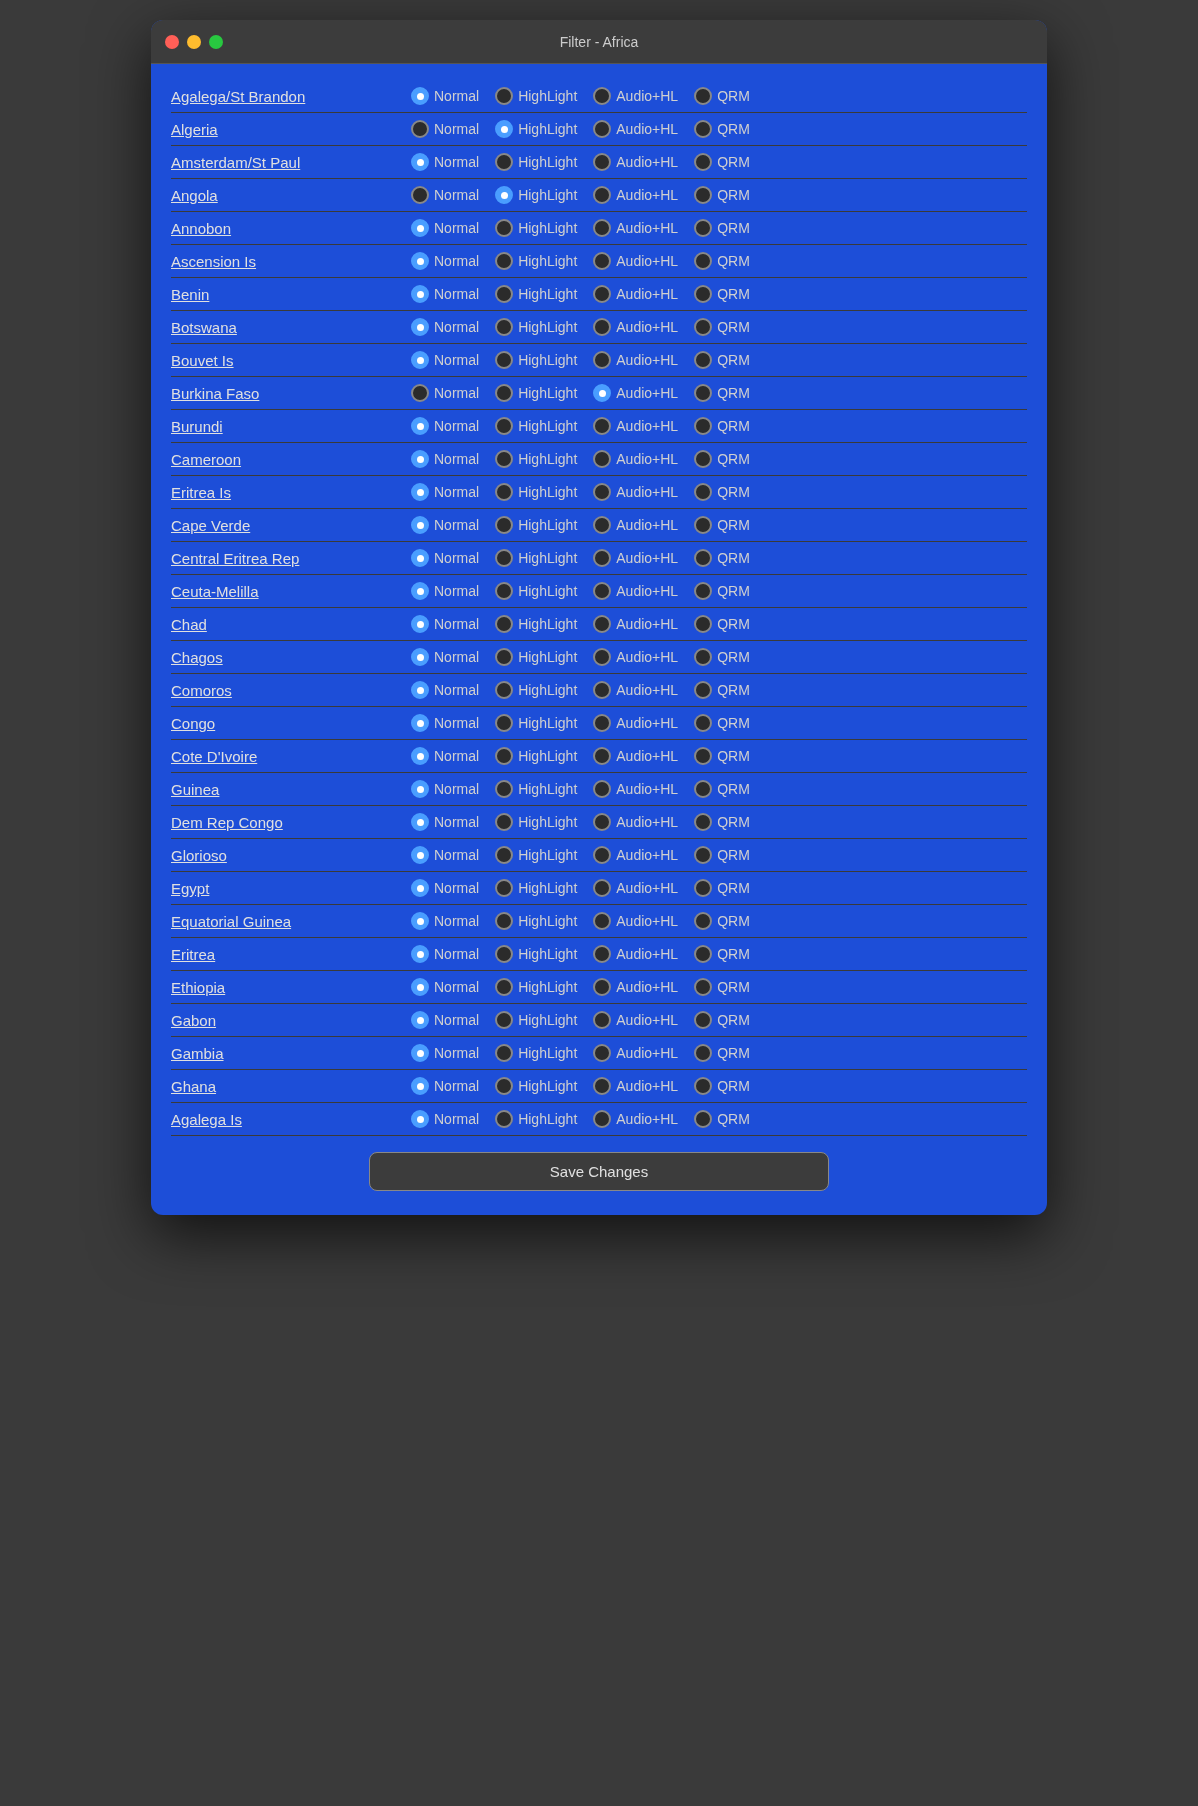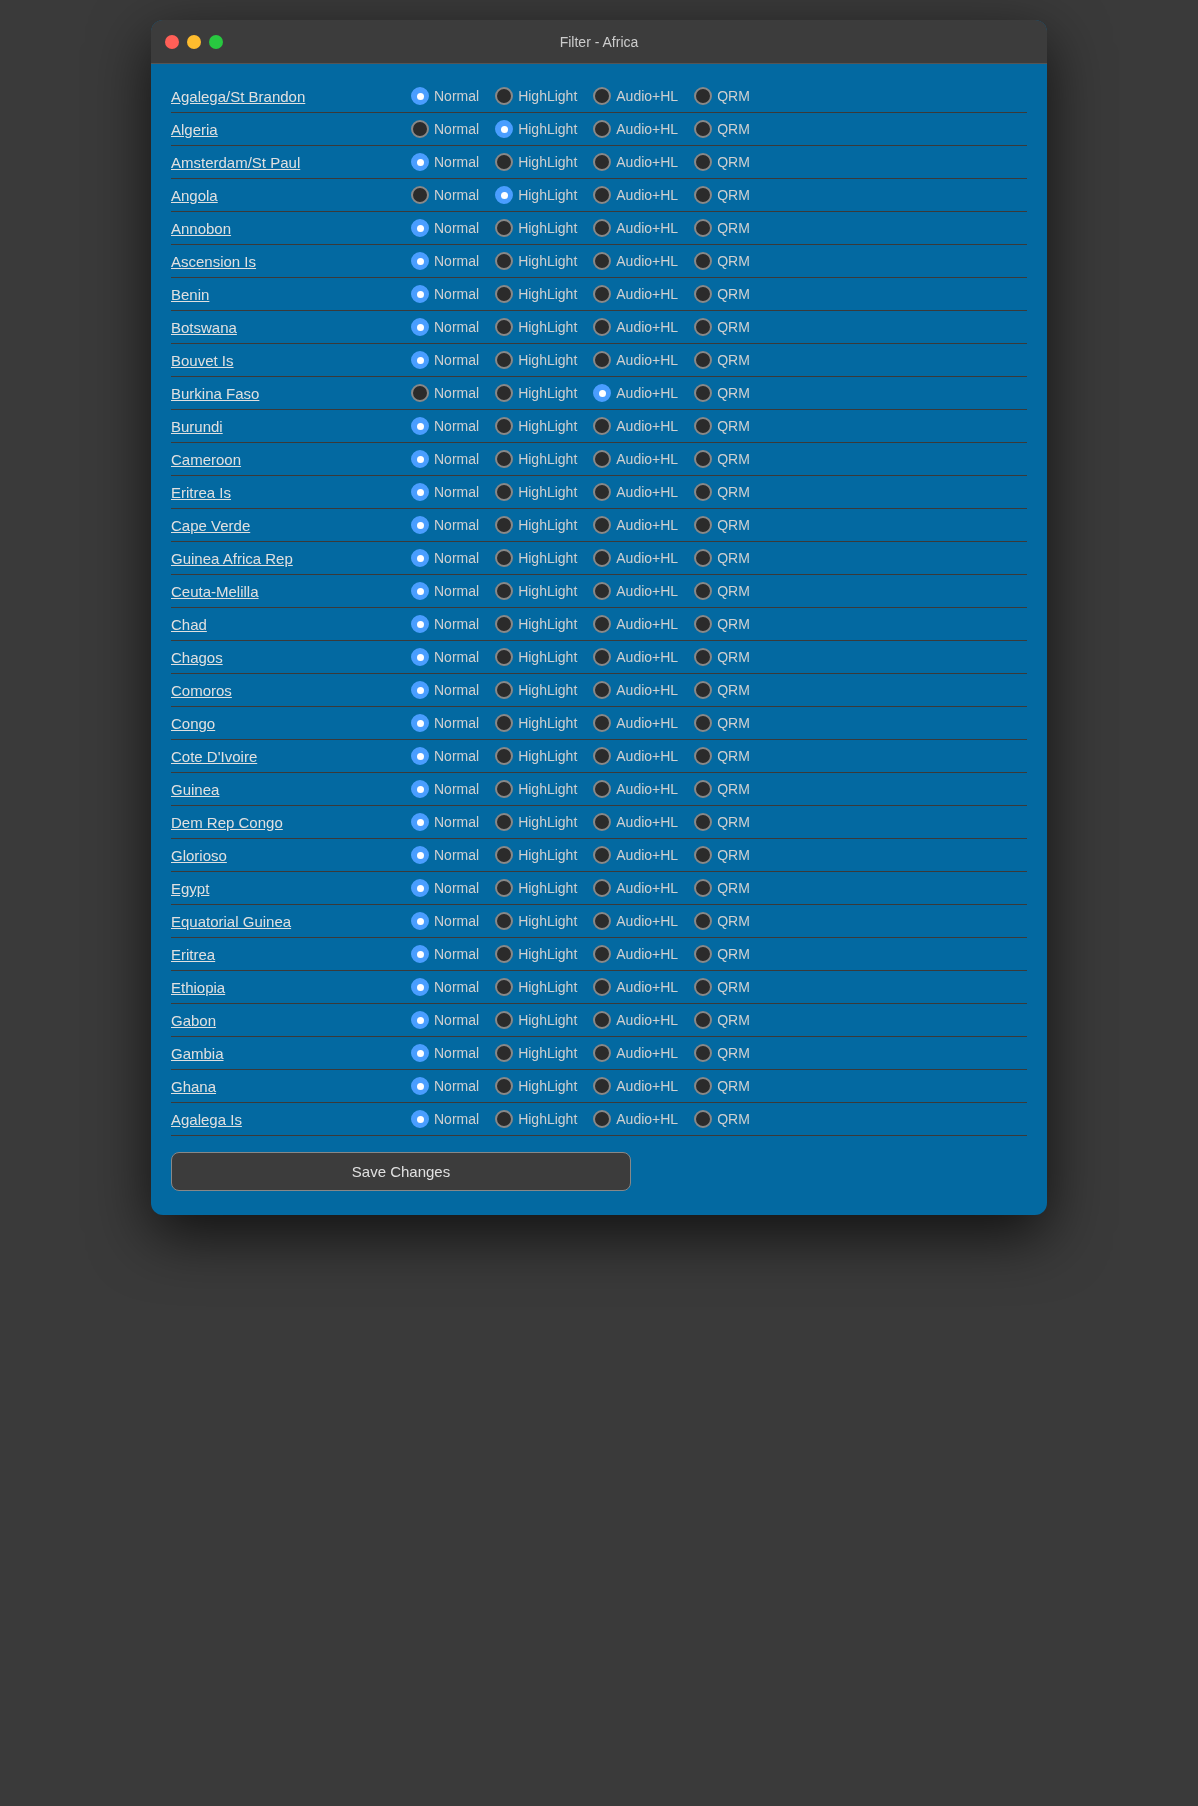--- a/index.html
+++ b/index.html
@@ -8,21 +8,21 @@
       background: #3a3a3a;
       display: flex;
       justify-content: center;
       align-items: flex-start;
       min-height: 100vh;
       font-family: -apple-system, BlinkMacSystemFont, "Helvetica Neue", Arial, sans-serif;
     }
 
     .window {
       width: 896px;
-      background: #0369a1;
+      background: #1d4ed8;
       border-radius: 12px;
       box-shadow: 0 20px 60px rgba(0,0,0,0.7);
       overflow: hidden;
       margin: 20px auto;
     }
 
     .titlebar {
       background: #3c3c3c;
       height: 44px;
       display: flex;
@@ -138,21 +138,21 @@
 
     .radio-label {
       color: #d0d0d0;
       font-size: 14px;
       white-space: nowrap;
     }
 
     .buttons-area {
       padding: 16px 20px 8px 20px;
       display: flex;
-      flex-direction: row;
+      flex-direction: column;
       gap: 16px;
       align-items: center;
     }
 
     .btn {
       width: 460px;
       padding: 10px 0;
       border-radius: 8px;
       border: 1px solid #888;
       background: #3c3c3c;
@@ -465,21 +465,21 @@
               <div class="radio-btn"></div>
               <span class="radio-label">Audio+HL</span>
             </div>
             <div class="radio-group">
               <div class="radio-btn"></div>
               <span class="radio-label">QRM</span>
             </div>
           </div>
         </div>
         <div class="row">
-          <span class="country-name">Guinea Africa Rep</span>
+          <span class="country-name">Central Eritrea Rep</span>
           <div class="radio-options">
             <div class="radio-group">
               <div class="radio-btn selected"></div>
               <span class="radio-label">Normal</span>
             </div>
             <div class="radio-group">
               <div class="radio-btn"></div>
               <span class="radio-label">HighLight</span>
             </div>
             <div class="radio-group">

